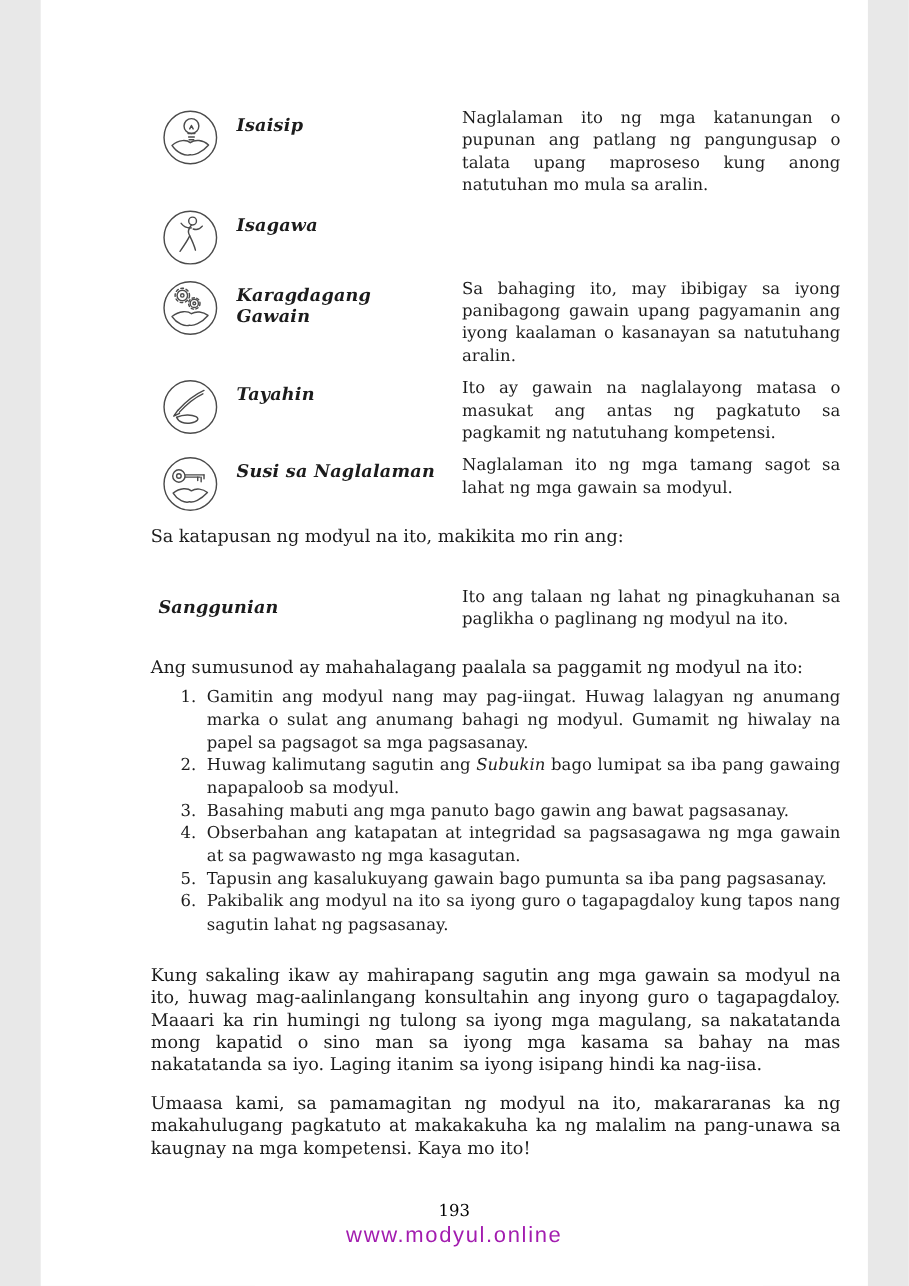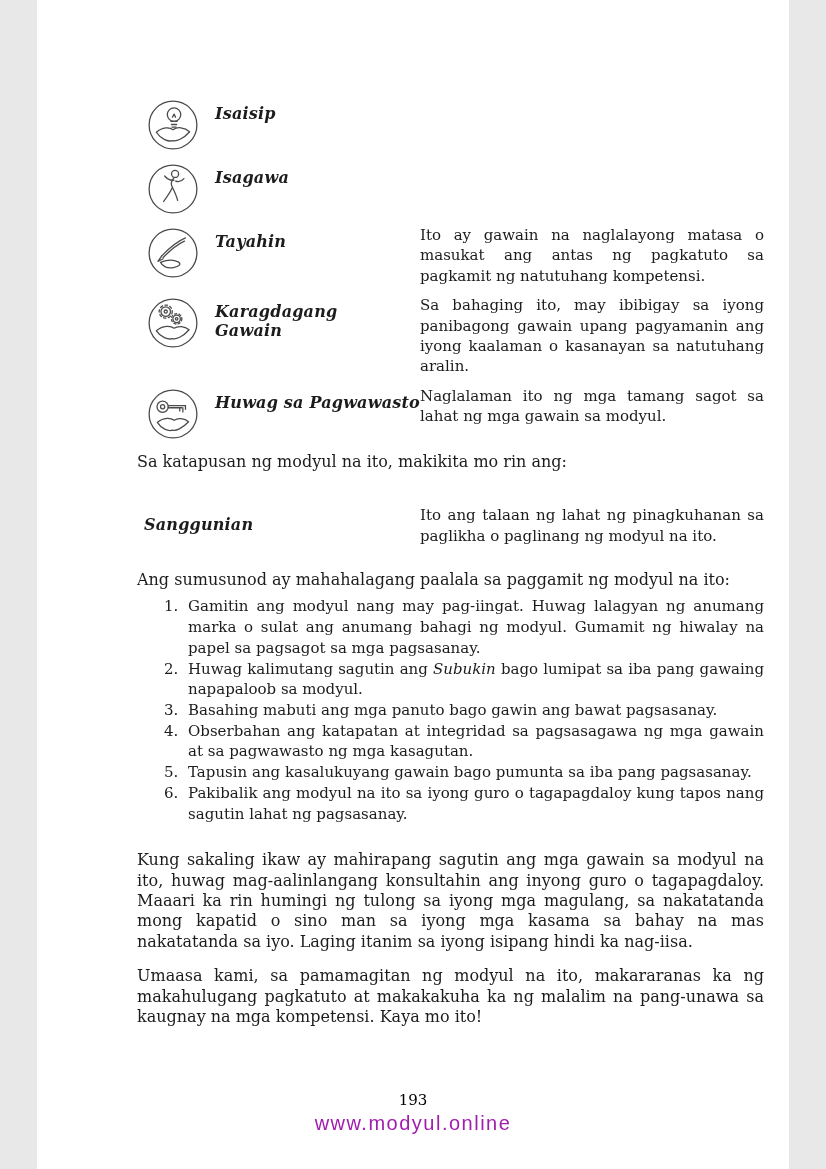--- a/index.html
+++ b/index.html
@@ -53,48 +53,35 @@
       <div class="icon-cell">
         <svg viewBox="0 0 52 52">
           <circle cx="26" cy="26" r="23"></circle>
           <circle cx="27" cy="16" r="6.5"></circle>
           <path d="M24 22.5 h6 M24.5 25.5 h5 M25 28 h4"></path>
           <path d="M25.5 18.5 l1.5 -3 1.5 3"></path>
           <path d="M10 33 c6 -5.5 13 -5 16 -2.5 c4 -3 11 -2.5 16 2 c-6 7 -13 9.5 -16 8.5 c-4 1.5 -12 -1.5 -16 -8"></path>
         </svg>
       </div>
       <div class="label-cell">Isaisip</div>
+      <div class="desc-cell">Naglalaman ito ng mga katanungan o pupunan ang patlang ng pangungusap o talata upang maproseso kung anong natutuhan mo mula sa aralin.</div>
     </div>
 
     <div class="icon-row">
       <div class="icon-cell">
         <svg viewBox="0 0 52 52">
           <circle cx="26" cy="26" r="23"></circle>
           <circle cx="28" cy="11.5" r="3.4"></circle>
           <path d="M27 15 c-2.5 3 -3.5 6.5 -1.5 9.5 c-2.5 5 -6 10 -8.5 13.5"></path>
           <path d="M25.5 24.5 c2 4 4 8.5 5 12.5"></path>
           <path d="M27 17.5 c-4 0.5 -7 -1.5 -9 -4"></path>
           <path d="M28.5 18.5 c3 1 6 0 8 -2.5"></path>
         </svg>
       </div>
       <div class="label-cell">Isagawa</div>
-    </div>
-
-    <div class="icon-row">
-      <div class="icon-cell">
-        <svg viewBox="0 0 52 52">
-          <circle cx="26" cy="26" r="23"></circle>
-          <path d="M38 11.5 c-8 3.5 -16 10 -23 17.5"></path>
-          <path d="M37 14.5 c-7.5 3.5 -14.5 9.5 -20.5 16"></path>
-          <path d="M15 29 l-3.5 5 5 -2.5"></path>
-          <path d="M14 35 c6 -2.5 13 -2.5 17 -0.5 c3.5 2 1 4.5 -4.5 5.5 c-6 1 -11 -1 -12.5 -5"></path>
-        </svg>
-      </div>
-      <div class="label-cell">Tayahin</div>
-      <div class="desc-cell">Ito ay gawain na naglalayong matasa o masukat ang antas ng pagkatuto sa pagkamit ng natutuhang kompetensi.</div>
     </div>
 
     <div class="icon-row">
       <div class="icon-cell">
         <svg viewBox="0 0 52 52">
           <circle cx="26" cy="26" r="23"></circle>
           <circle cx="19" cy="15" r="6.3" stroke-width="2.6" stroke-dasharray="2.3 2.4"></circle>
           <circle cx="19" cy="15" r="4.6"></circle>
           <circle cx="19" cy="15" r="1.5"></circle>
           <circle cx="29.5" cy="22" r="5" stroke-width="2.4" stroke-dasharray="2 2.2"></circle>
@@ -105,29 +92,43 @@
       </div>
       <div class="label-cell">Karagdagang
 Gawain</div>
       <div class="desc-cell">Sa bahaging ito, may ibibigay sa iyong panibagong gawain upang pagyamanin ang iyong kaalaman o kasanayan sa natutuhang aralin.</div>
     </div>
 
     <div class="icon-row">
       <div class="icon-cell">
         <svg viewBox="0 0 52 52">
           <circle cx="26" cy="26" r="23"></circle>
+          <path d="M38 11.5 c-8 3.5 -16 10 -23 17.5"></path>
+          <path d="M37 14.5 c-7.5 3.5 -14.5 9.5 -20.5 16"></path>
+          <path d="M15 29 l-3.5 5 5 -2.5"></path>
+          <path d="M14 35 c6 -2.5 13 -2.5 17 -0.5 c3.5 2 1 4.5 -4.5 5.5 c-6 1 -11 -1 -12.5 -5"></path>
+        </svg>
+      </div>
+      <div class="label-cell">Tayahin</div>
+      <div class="desc-cell">Ito ay gawain na naglalayong matasa o masukat ang antas ng pagkatuto sa pagkamit ng natutuhang kompetensi.</div>
+    </div>
+
+    <div class="icon-row">
+      <div class="icon-cell">
+        <svg viewBox="0 0 52 52">
+          <circle cx="26" cy="26" r="23"></circle>
           <circle cx="16" cy="19" r="5.4"></circle>
           <circle cx="16" cy="19" r="2"></circle>
           <path d="M21.5 18 h16.5"></path>
           <path d="M21.5 20 h13"></path>
           <path d="M32.5 20 v3 M35.5 20 v4 M38 18 v3.5"></path>
           <path d="M11 34 c6 -5 13 -4.5 16 -2 c4 -2.5 10 -2 14 1.5 c-6 6.5 -12.5 9 -15.5 8 c-4 1.5 -11 -1.5 -14.5 -7.5"></path>
         </svg>
       </div>
-      <div class="label-cell">Huwag sa Pagwawasto</div>
+      <div class="label-cell">Susi sa Naglalaman</div>
       <div class="desc-cell">Naglalaman ito ng mga tamang sagot sa lahat ng mga gawain sa modyul.</div>
     </div>
 
     <p class="flow katapusan">Sa katapusan ng modyul na ito, makikita mo rin ang:</p>
 
     <div class="sang-row">
       <div class="sang-label">Sanggunian</div>
       <div class="desc-cell">Ito ang talaan ng lahat ng pinagkuhanan sa paglikha o paglinang ng modyul na ito.</div>
     </div>
 

